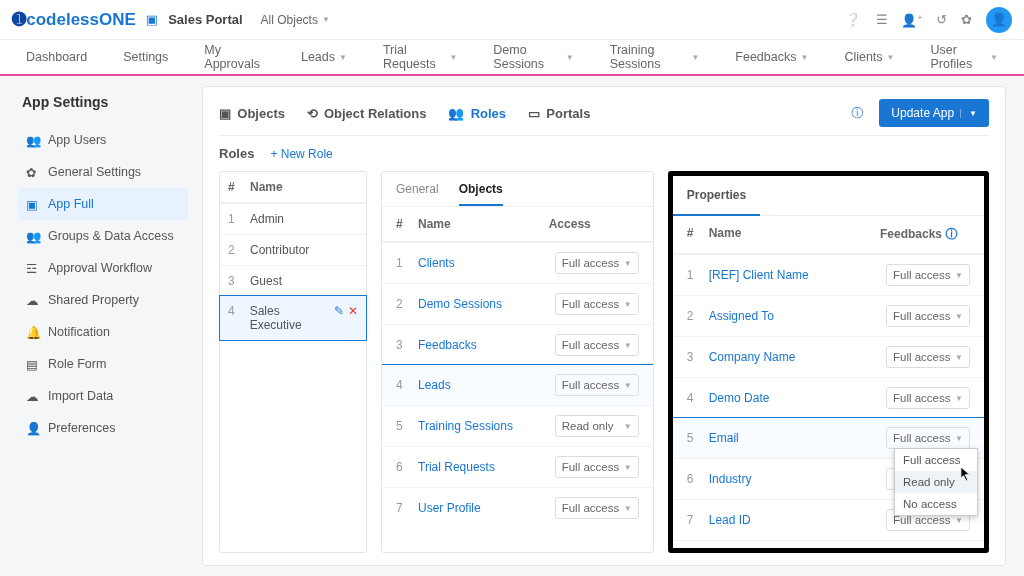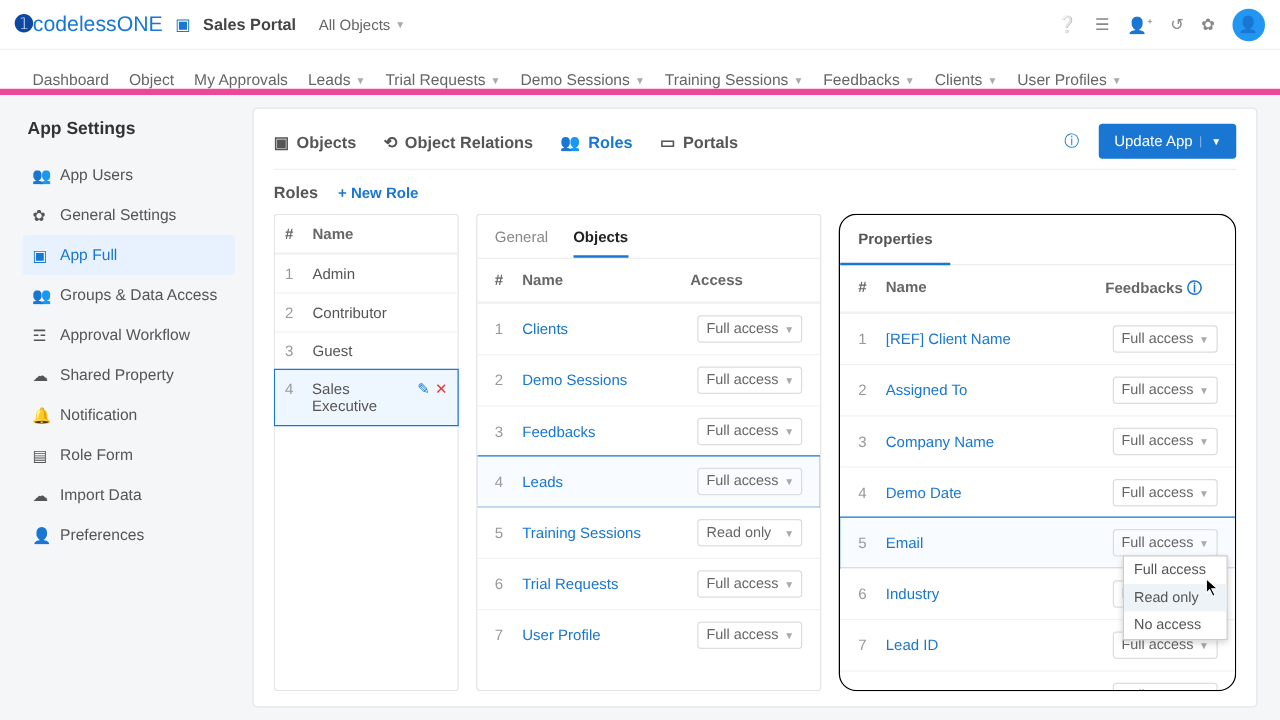--- a/index.html
+++ b/index.html
@@ -1,57 +1,57 @@
 <!DOCTYPE html>
 <html><head>
 <meta charset="utf-8">
 <style>
 *{box-sizing:border-box;margin:0;padding:0;font-family:-apple-system,Helvetica,Arial,sans-serif}
 body{background:#f5f6f8;font-size:13px;color:#333;width:1024px;height:576px;overflow:hidden}
 a{color:#1976d2;text-decoration:none}
 .hdr{height:40px;background:#fff;display:flex;align-items:center;padding:0 12px;border-bottom:1px solid #eee;gap:10px}
-.logoC{color:#1976d2;font-weight:400;font-size:17px}.logoC b{color:#0d47a1}
+.logoC{color:#1976d2;font-weight:700;font-size:17px}.logoC b{color:#0d47a1}
 .allObj{color:#666;font-size:12px;margin-left:8px;display:flex;align-items:center;gap:4px}
 .srch{flex:1;max-width:250px;border:none;background:#f5f6f8;padding:6px 10px;border-radius:3px;font-size:12px;color:#999}
 .srchW{flex:1;position:relative;max-width:260px}
 .srchW .si{position:absolute;right:10px;top:5px;color:#bbb}
 .hdrR{display:flex;align-items:center;gap:14px;color:#888;margin-left:auto}
 .avatar{width:26px;height:26px;border-radius:50%;background:#2196f3;display:flex;align-items:center;justify-content:center;color:#fff}
-.nav{height:36px;background:#fff;display:flex;align-items:flex-end;padding:0 26px;gap:16px;border-bottom:5px solid #ec4899;color:#666;font-size:12.5px}
+.nav{height:36px;background:#fff;display:flex;align-items:center;padding:0 26px;gap:36px;border-bottom:2px solid #ec4899;color:#666;font-size:12.5px}
 .nav span{display:flex;align-items:center;gap:4px}
 .carD{font-size:8px;color:#aaa}
 .body{display:flex;padding:10px 18px;gap:14px;height:calc(576px - 76px)}
 .side{width:170px}
 .sTitle{font-weight:700;font-size:14px;padding:8px 4px 14px}
 .sItm{padding:9px 8px;display:flex;align-items:center;gap:8px;color:#555;font-size:12.5px;border-radius:3px}
 .sItm.act{background:#e8f2ff;color:#1976d2}
 .main{flex:1;background:#fff;border-radius:4px;border:1px solid #e5e5e5;padding:12px 16px;display:flex;flex-direction:column;overflow:hidden}
 .tabs{display:flex;align-items:center;gap:22px;border-bottom:1px solid #eee;padding-bottom:8px}
 .tab{display:flex;align-items:center;gap:6px;font-weight:600;color:#555;font-size:13px}
 .tab.act{color:#1976d2}
 .updBtn{margin-left:auto;background:#1976d2;color:#fff;padding:7px 12px;border-radius:3px;font-size:12px;display:flex;align-items:center;gap:6px}
 .info{color:#1976d2;font-size:12px;margin-right:8px}
 .sub{display:flex;align-items:center;gap:16px;padding:10px 0}
 .sub b{font-weight:600;color:#555}
-.newR{color:#1976d2;font-size:12px;font-weight:700}
+.newR{color:#1976d2;font-size:12px;font-weight:400}
 .cols{display:flex;gap:14px;flex:1;overflow:hidden}
 .col1{width:148px;border:1px solid #e5e5e5;border-radius:3px;font-size:12px}
 .thR{display:flex;padding:8px 8px;color:#666;font-weight:600;border-bottom:1px solid #eee}
 .th1{width:22px}
 .rR{display:flex;padding:8px 8px;color:#555;border-top:1px solid #f2f2f2}
 .rR.sel{background:#eef6ff;border:1.5px solid #1976d2;margin:-1px}
 .col2{flex:1;border:1px solid #e5e5e5;border-radius:3px;font-size:12px;overflow:auto}
 .iTab{display:flex;gap:20px;padding:10px 14px;border-bottom:1px solid #eee;color:#888}
 .iTab .a{color:#222;font-weight:600;border-bottom:2px solid #1976d2;padding-bottom:6px;margin-bottom:-10px}
 .tbH{display:flex;padding:10px 14px;color:#666;font-weight:600;border-bottom:1px solid #eee}
 .c-n{width:22px}.c-nm{flex:1}.c-ac{width:90px}
 .tbR{display:flex;padding:9px 14px;align-items:center;border-top:1px solid #f2f2f2}
 .tbR.sel{border:1.5px solid #1976d2;background:#f8fbff;margin:-1px}
 .dd{border:1px solid #ddd;border-radius:3px;padding:4px 6px;width:84px;color:#666;font-size:11.5px;display:flex;align-items:center;justify-content:space-between}
-.col3{flex:1.15;border:1px solid #000000;border-radius:14px;font-size:12px;position:relative;overflow:auto}
+.col3{flex:1.15;border:5px solid #000000;border-radius:3px;font-size:12px;position:relative;overflow:auto}
 .pTit{padding:12px 14px;font-weight:600;color:#555;border-bottom:2px solid #1976d2;display:inline-block;margin-bottom:-1px}
 .col3>.bar{border-bottom:1px solid #eee}
 .menu{position:absolute;background:#fff;border:1px solid #ccc;box-shadow:0 2px 6px rgba(0,0,0,.2);font-size:11.5px;z-index:10;width:84px}
 .menu div{padding:5px 8px;color:#555}
 .menu .h{background:#eef3f8}
 .cursor{position:absolute;width:14px;height:18px;z-index:20}
 .ico{width:14px;height:14px;display:inline-block}
 </style>
 </head>
 <body>
@@ -69,21 +69,21 @@
   <span>☰</span>
   <span>👤⁺</span>
   <span>↺</span>
   <span>✿</span>
   <span class="avatar">👤</span>
  </div>
 </div>
 
 <div class="nav" id="nav">
     <span>Dashboard</span>
-    <span>Object</span>
+    <span>Settings</span>
     <span>My Approvals</span>
     <span>Leads<span class="carD">▼</span></span>
     <span>Trial Requests<span class="carD">▼</span></span>
     <span>Demo Sessions<span class="carD">▼</span></span>
     <span>Training Sessions<span class="carD">▼</span></span>
     <span>Feedbacks<span class="carD">▼</span></span>
     <span>Clients<span class="carD">▼</span></span>
     <span>User Profiles<span class="carD">▼</span></span>
   </div>
 

